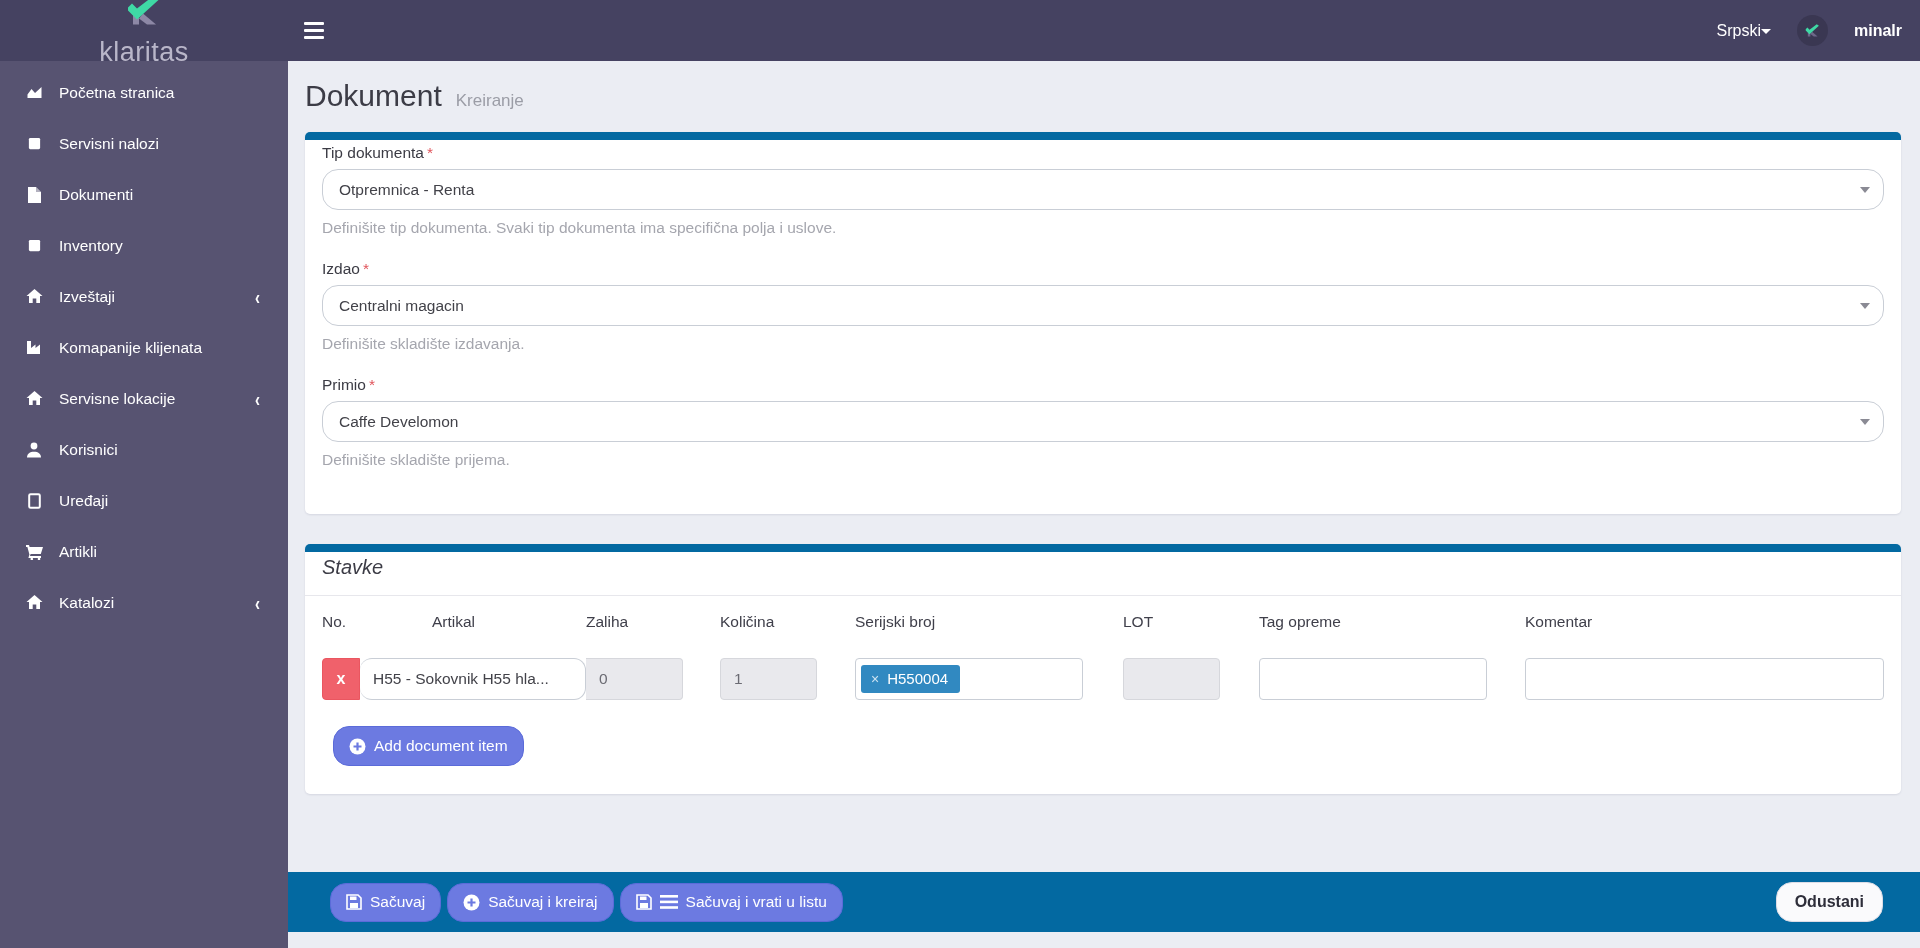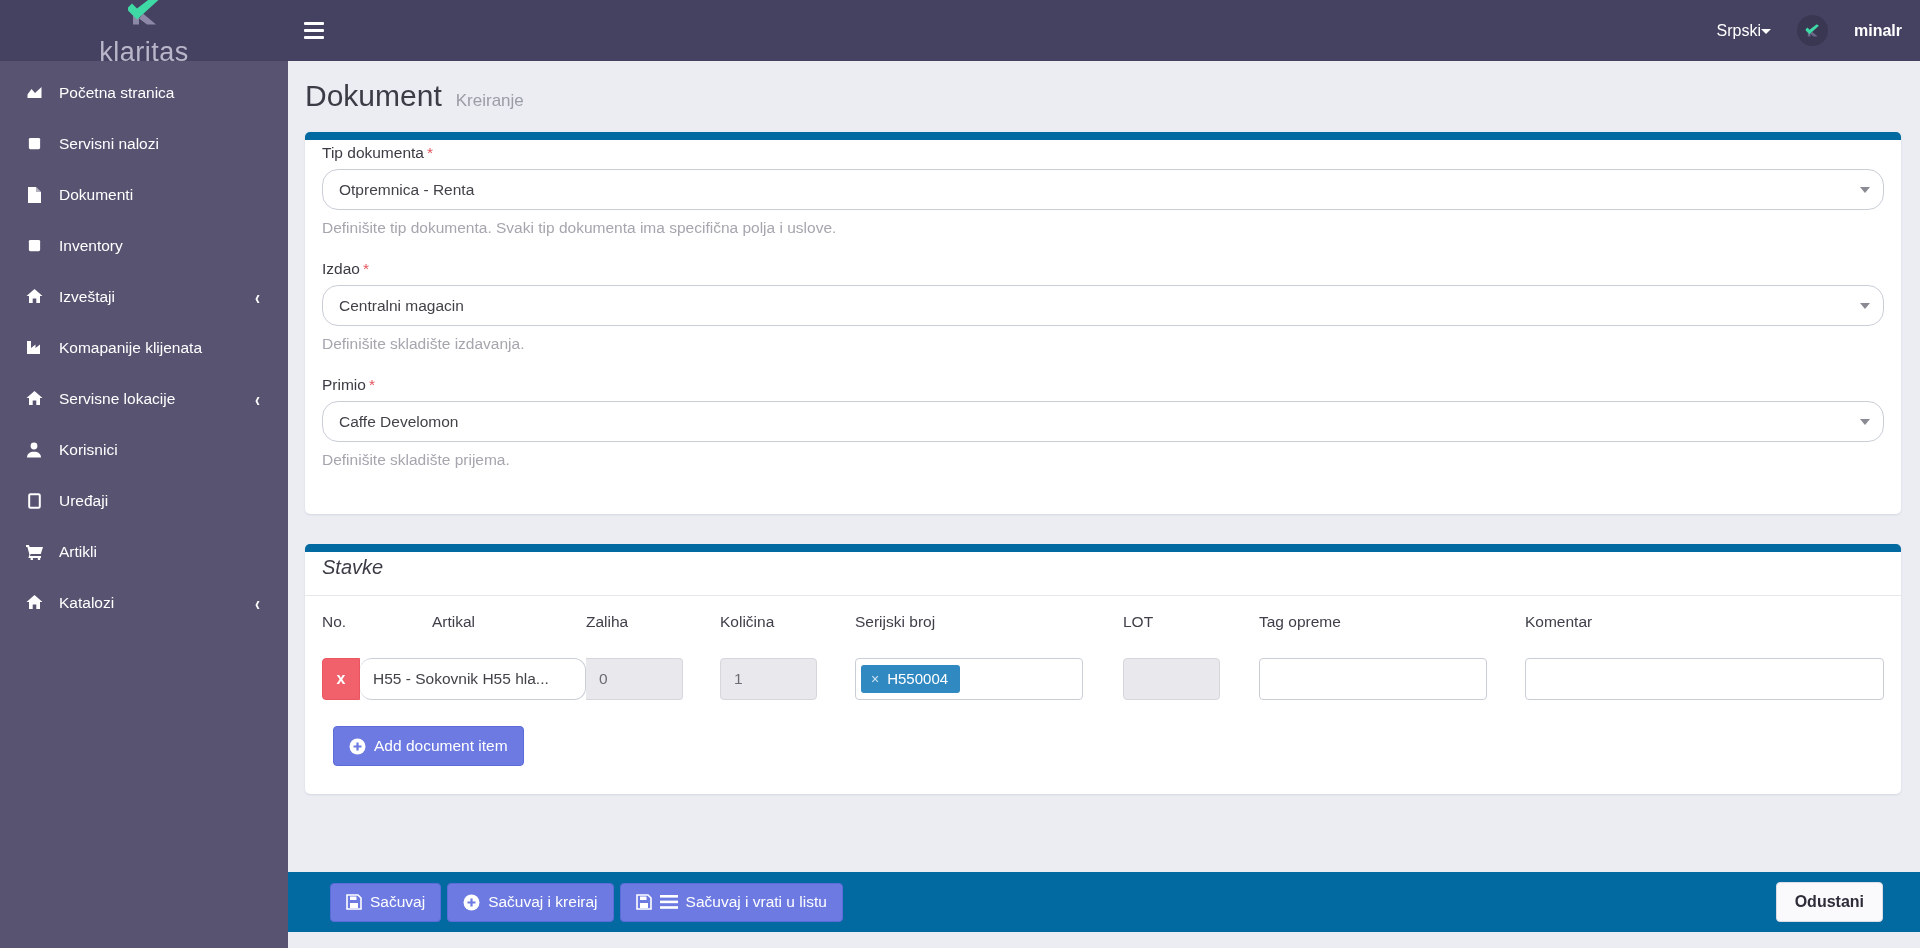--- a/index.html
+++ b/index.html
@@ -78,21 +78,21 @@
   .inp-kolicina { grid-column:5; }
   .serial-box { grid-column:7; height:42px; border:1px solid #c9ced6; border-radius:4px;
     display:flex; align-items:center; padding:0 5px; background:#fff; cursor:text; }
   .serial-tag { background:#3189c1; color:#fff; border-radius:3px; font-size:15px;
     padding:5px 12px 6px 10px; display:flex; align-items:center; gap:8px; }
   .serial-tag .x { color:#cfe4f2; cursor:pointer; font-size:14px; }
   .inp-lot { grid-column:9; }
   .inp-tag { grid-column:11; }
   .inp-komentar { grid-column:13; }
 
-  .btn { border-radius:4px; font-size:15.5px; display:inline-flex; align-items:center;
+  .btn { border-radius:16px; font-size:15.5px; display:inline-flex; align-items:center;
     gap:8px; cursor:pointer; font-family:"Liberation Sans", sans-serif; }
   .btn-primary { background:#6c7ae1; border:1px solid #5b6bd9; color:#fff; padding:0 15px; height:40px; }
   .btn-add { margin-top:26px; margin-left:11px; }
 
   
   .footer-bar { position:absolute; left:0; top:811px; width:1632px; height:60px; background:#0369a1;
     display:flex; align-items:center; padding:0 37px 0 42px; }
   .footer-bar .btn-primary { height:39px; margin-right:6px; }
   .btn-cancel { margin-left:auto; background:#fafafc; border:1px solid #dcdce6; color:#2e2e3a;
     font-weight:700; font-size:16px; height:40px; padding:0 18px; }

